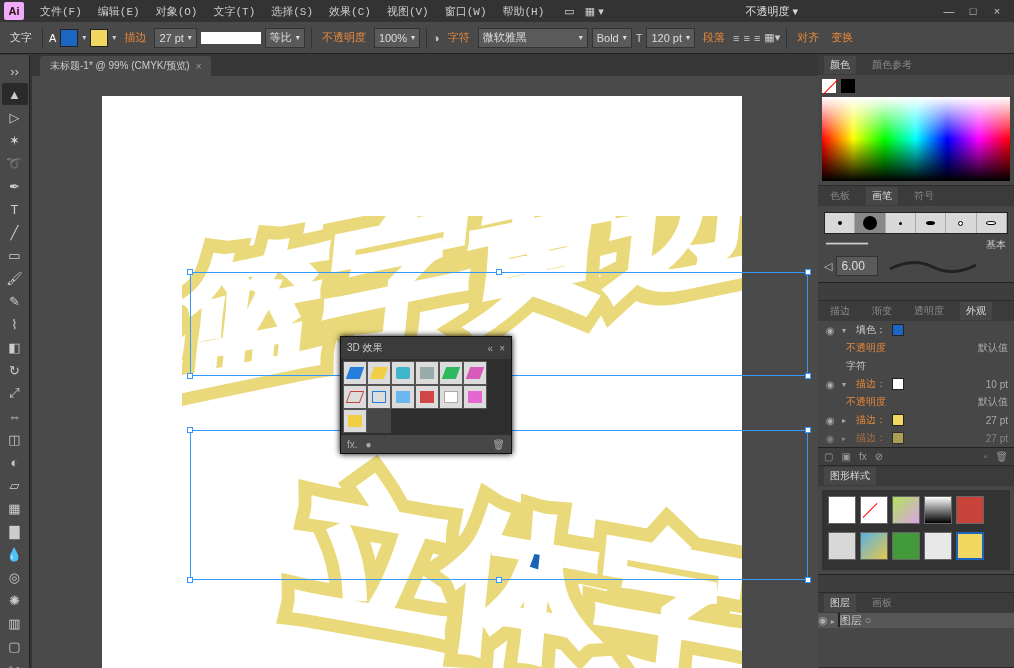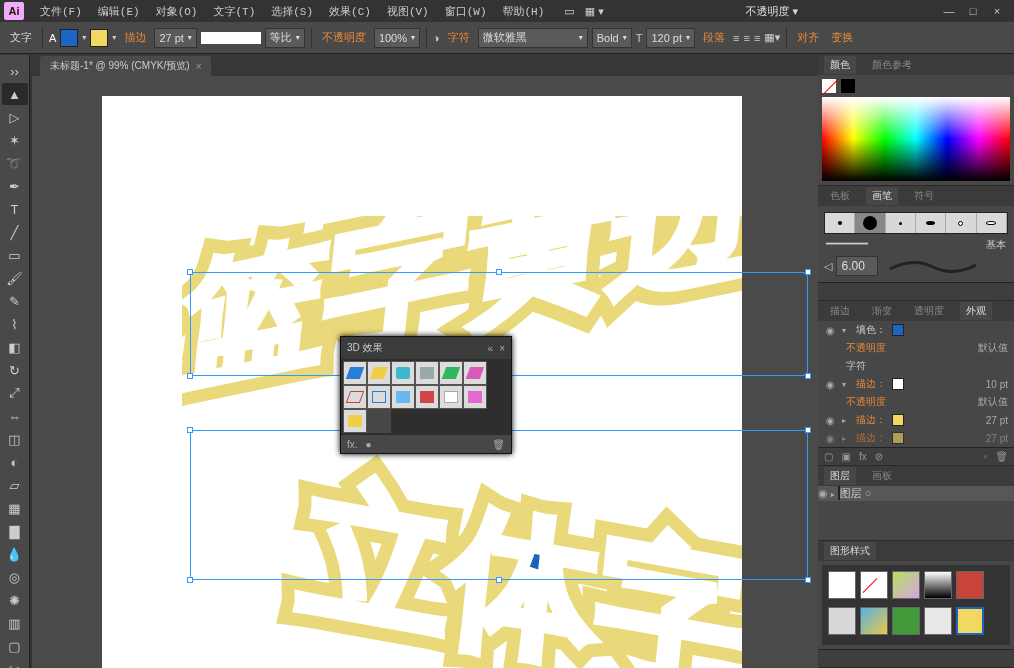--- a/index.html
+++ b/index.html
@@ -377,45 +377,45 @@
     <div class="panel-footer" style="display:flex;align-items:center;gap:8px;padding:0 6px;color:#999">
       <span>▢</span>
       <span>▣</span>
       <span>fx</span>
       <span>⊘</span>
       <span style="margin-left:auto">▫</span>
       <span>🗑</span>
     </div>
   </div>
 
-  <div class="panel-group" style="flex:1">
-    <div class="panel-tabs">
-      <span class="panel-tab active">图层</span>
-      <span class="panel-tab">画板</span>
-    </div>
-    <div class="app-row" style="background:#575757">
-      <span class="eye">◉</span>
-      <span class="twisty">▸</span>
-      <span class="app-swatch" style="background:#f2d860"></span>
-      <span>图层</span>
-      <span class="app-val">○</span>
-    </div>
-  </div>
-
   <div class="panel-group">
     <div class="panel-tabs">
         <span class="panel-tab active">图形样式</span>
       </div>
     <div class="styles-grid">
       <div class="style-item" style="background:#fff"></div>
       <div class="style-item"><span class="no-color" style="width:100%;height:100%"></span></div>
       <div class="style-item" style="background:linear-gradient(135deg,#b2e25a,#d9a4e6)"></div>
       <div class="style-item" style="background:linear-gradient(#fff,#000)"></div>
       <div class="style-item" style="background:#c8443a"></div>
       <div class="style-item" style="background:#d8d8d8"></div>
       <div class="style-item" style="background:linear-gradient(135deg,#5ab2e2,#e6c84a)"></div>
       <div class="style-item" style="background:#439a3b"></div>
       <div class="style-item" style="background:#e8e8e8"></div>
       <div class="style-item" style="background:#f2d860;border:2px solid #1a66c2"></div>
     </div>
     <div class="panel-footer"></div>
   </div>
+
+  <div class="panel-group" style="flex:1">
+    <div class="panel-tabs">
+      <span class="panel-tab active">图层</span>
+      <span class="panel-tab">画板</span>
+    </div>
+    <div class="app-row" style="background:#575757">
+      <span class="eye">◉</span>
+      <span class="twisty">▸</span>
+      <span class="app-swatch" style="background:#f2d860"></span>
+      <span>图层</span>
+      <span class="app-val">○</span>
+    </div>
+  </div>
 </div>
 
 </body></html>

